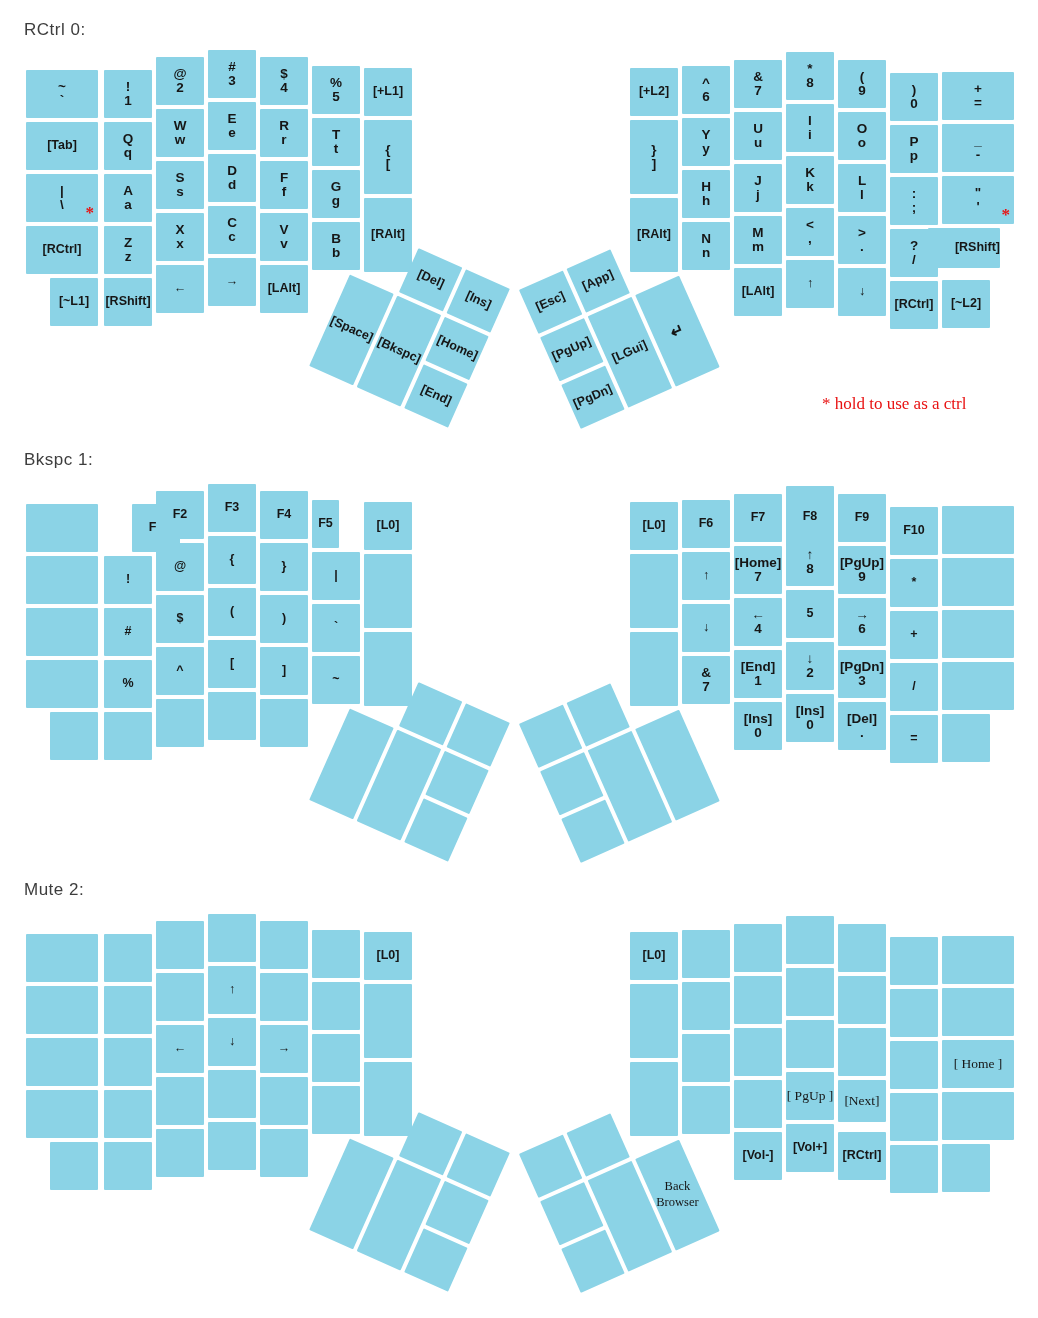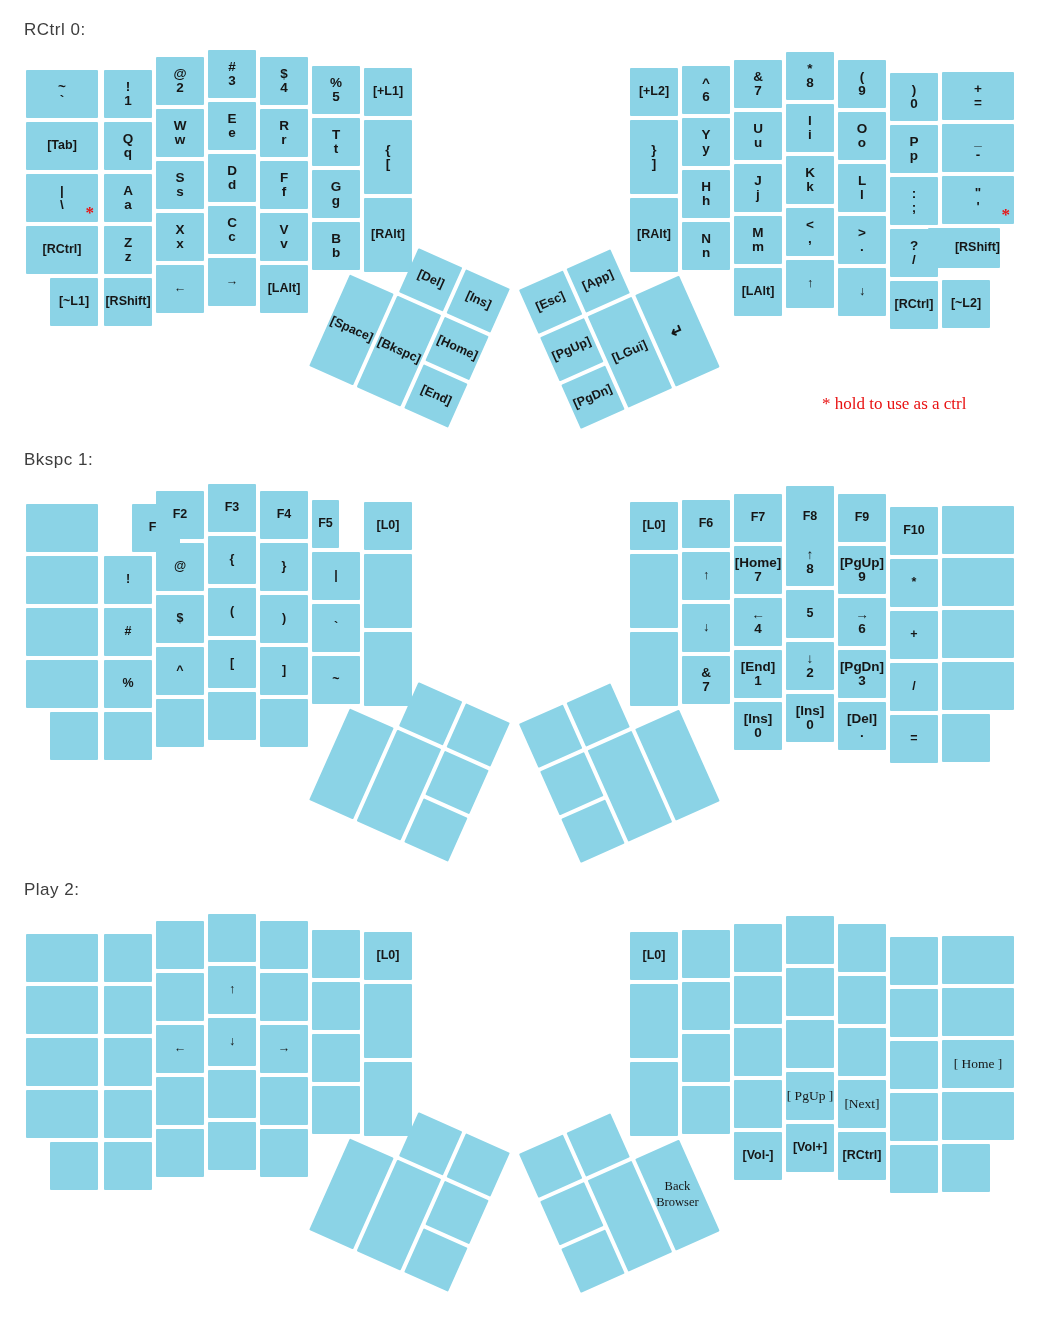--- a/index.html
+++ b/index.html
@@ -24,21 +24,21 @@
      font-family:"Liberation Serif",serif;font-size:17px;font-weight:700;line-height:1;}
   .thumb{position:absolute;width:156px;height:156px;transform-origin:0 0;}
   .thumb .k{position:absolute;}
 </style>
 </head>
 <body>
 
 <div id="board">
   <div class="layer-title" style="top:20px">RCtrl 0:</div>
   <div class="layer-title" style="top:450px">Bkspc 1:</div>
-  <div class="layer-title" style="top:880px">Play 2:</div>
+  <div class="layer-title" style="top:880px">Mute 2:</div>
   <div class="note" style="left:822px;top:394px">* hold to use as a ctrl</div>
 <div class="layer">
       <div class="k" style="left: 26px; top: 70px; width: 72px; height: 48px;">
         <span class="lab">
           <span class="lt">~</span>
           <span class="lb">`</span>
         </span>
       </div>
       <div class="k" style="left: 26px; top: 122px; width: 72px; height: 48px;">
         <span class="lab">[Tab]</span>
@@ -850,21 +850,21 @@
       </div>
       <div class="k" style="left: 838px; top: 924px; width: 48px; height: 48px;">
         <span class="lab"></span>
       </div>
       <div class="k" style="left: 838px; top: 976px; width: 48px; height: 48px;">
         <span class="lab"></span>
       </div>
       <div class="k" style="left: 838px; top: 1028px; width: 48px; height: 48px;">
         <span class="lab"></span>
       </div>
-      <div class="k serif" style="left: 838px; top: 1080px; width: 48px; height: 48px; text-align: right;">
+      <div class="k serif" style="left: 838px; top: 1080px; width: 48px; height: 42px; text-align: right;">
         <span class="lab">[Next]</span>
       </div>
       <div class="k" style="left: 838px; top: 1132px; width: 48px; height: 48px;">
         <span class="lab">[RCtrl]</span>
       </div>
       <div class="k" style="left: 890px; top: 937px; width: 48px; height: 48px;">
         <span class="lab"></span>
       </div>
       <div class="k" style="left: 890px; top: 989px; width: 48px; height: 48px;">
         <span class="lab"></span>

